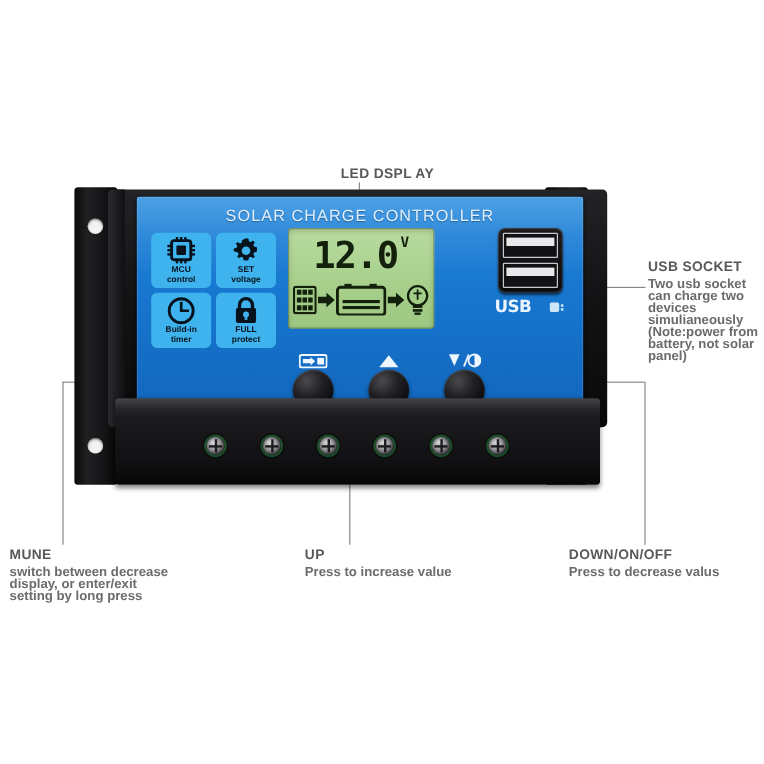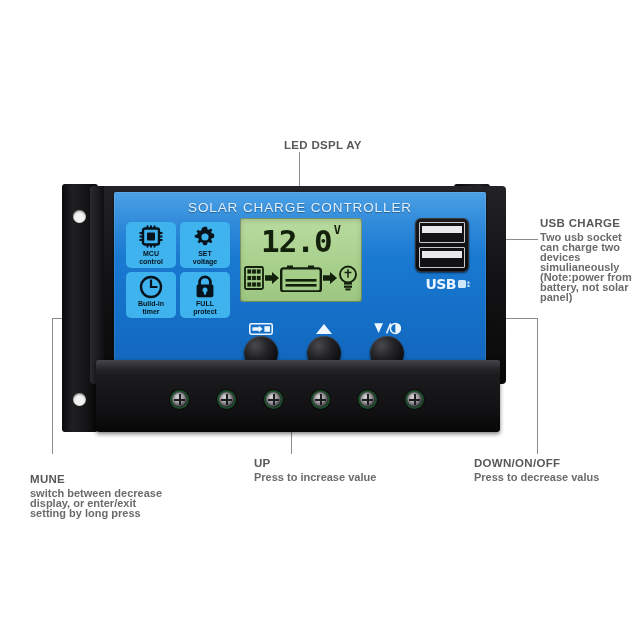--- a/index.html
+++ b/index.html
@@ -27,21 +27,21 @@
     position: absolute;
     background: #8a8a8a;
   }
   .leader.v { width: 1px; }
   .leader.h { height: 1px; }
 
   
   #device {
     position: absolute;
     left: 62px;
-    top: 184px;
+    top: 156px;
     width: 428px;
     height: 248px;
   }
 
   
   .flange {
     position: absolute;
     top: 0;
     width: 36px;
     height: 248px;
@@ -218,21 +218,21 @@
     content: "";
     position: absolute;
     left: 2px; right: 2px; top: 3px;
     height: 7px;
     background: #e8e8ea;
   }
   .usb-logo {
     margin-top: 4px;
     display: flex;
     align-items: center;
-    justify-content: flex-end;
+    justify-content: space-between;
     gap: 2px;
   }
   .usb-logo .txt {
     color: #e9f4ff;
     font-size: 14px;
     font-weight: bold;
     letter-spacing: -.5px;
     font-family: "DejaVu Sans", sans-serif;
   }
 
@@ -316,21 +316,21 @@
   .callout .dsc {
     color: #6b6b6d;
     font-size: 11px;
     font-weight: bold;
     line-height: 10px;
     margin: 0;
   }
 
   #co-led  { left: 252px; top: 138px; margin-left: 32px; }
   #co-usb  { left: 540px; top: 216px; width: 98px; }
-  #co-mune { left: 8px;   top: 472px; width: 140px; margin-left: 22px; }
+  #co-mune { left: 8px;   top: 456px; width: 140px; }
   #co-up   { left: 254px; top: 456px; width: 150px; }
   #co-down { left: 474px; top: 456px; width: 160px; }
 </style>
 </head>
 <body>
 
 <div id="stage">
 
   <div class="leader v" style="left:299px; top:152px; height:68px;"></div>
 
@@ -545,21 +545,21 @@
         <div class="screw"></div>
       </div>
     </div>
   </div>
 
   <div class="callout" id="co-led">
     <p class="ttl">LED DSPL AY</p>
   </div>
 
   <div class="callout" id="co-usb">
-    <p class="ttl">USB CHARGE</p>
+    <p class="ttl">USB SOCKET</p>
     <p class="dsc">Two usb socket can charge two devices simulianeously (Note:power from battery, not solar panel)</p>
   </div>
 
   <div class="callout" id="co-mune">
     <p class="ttl">MUNE</p>
     <p class="dsc">switch between decrease display, or enter/exit setting by long press</p>
   </div>
 
   <div class="callout" id="co-up">
     <p class="ttl">UP</p>

